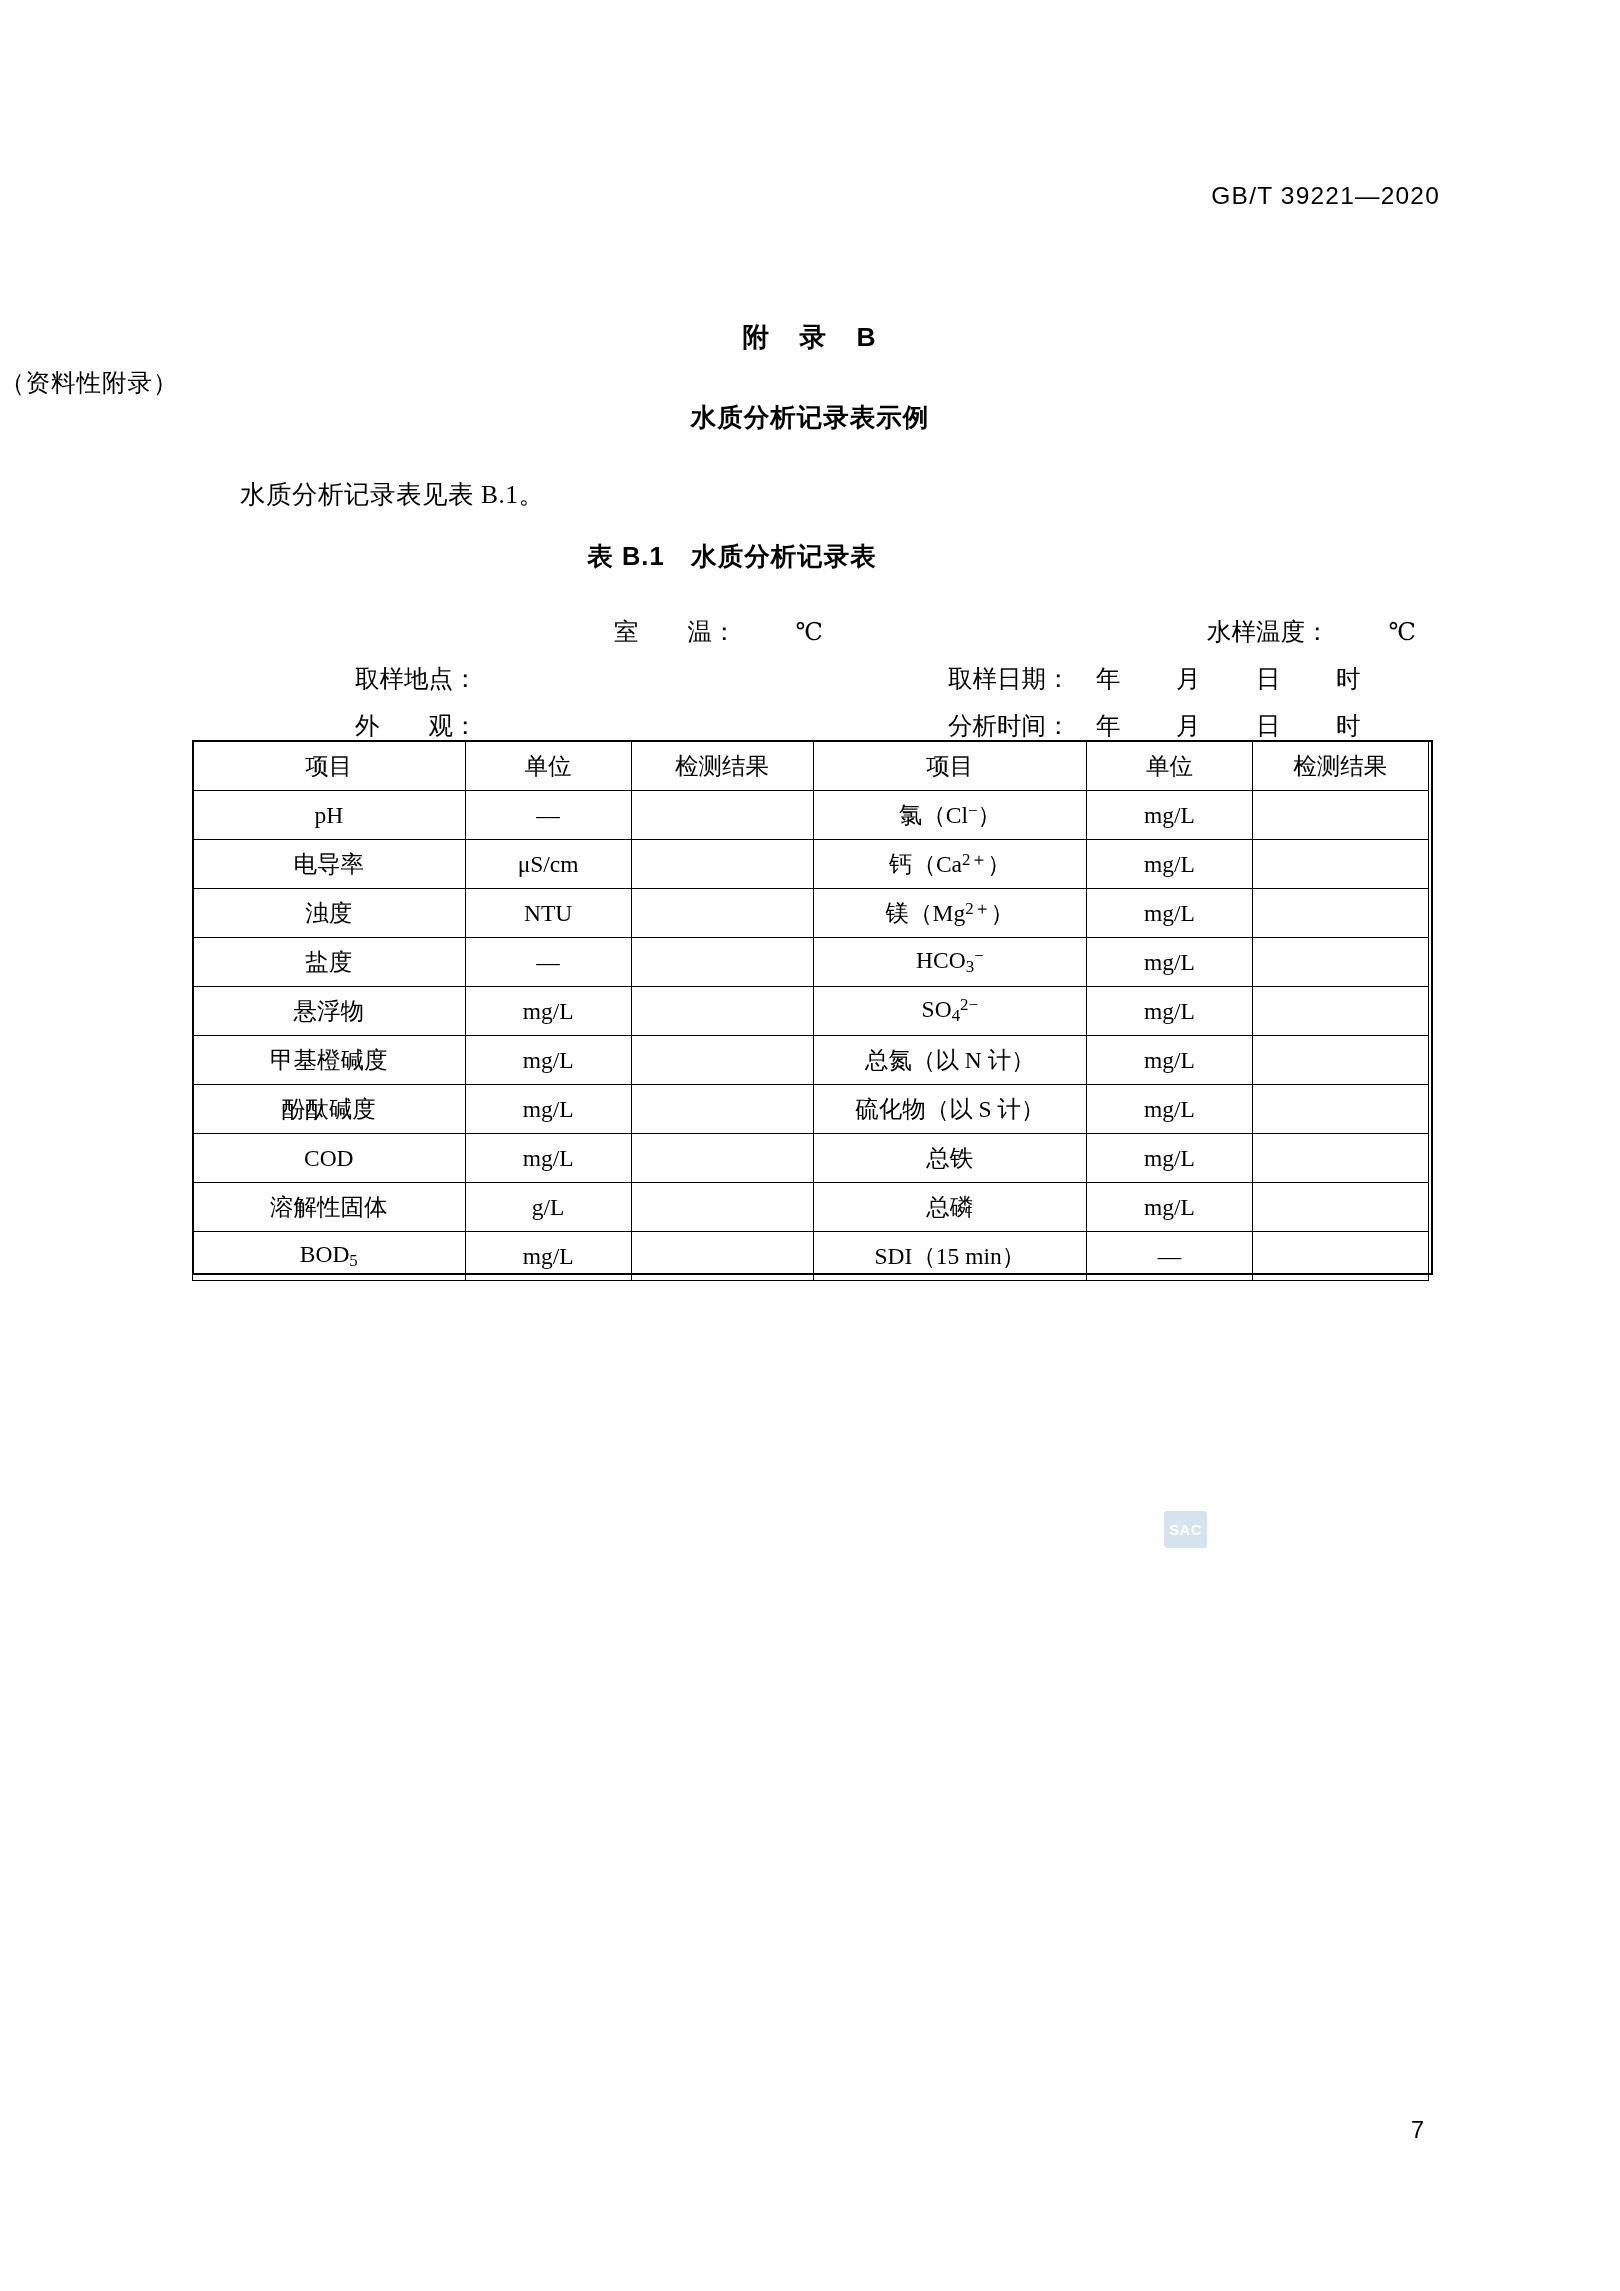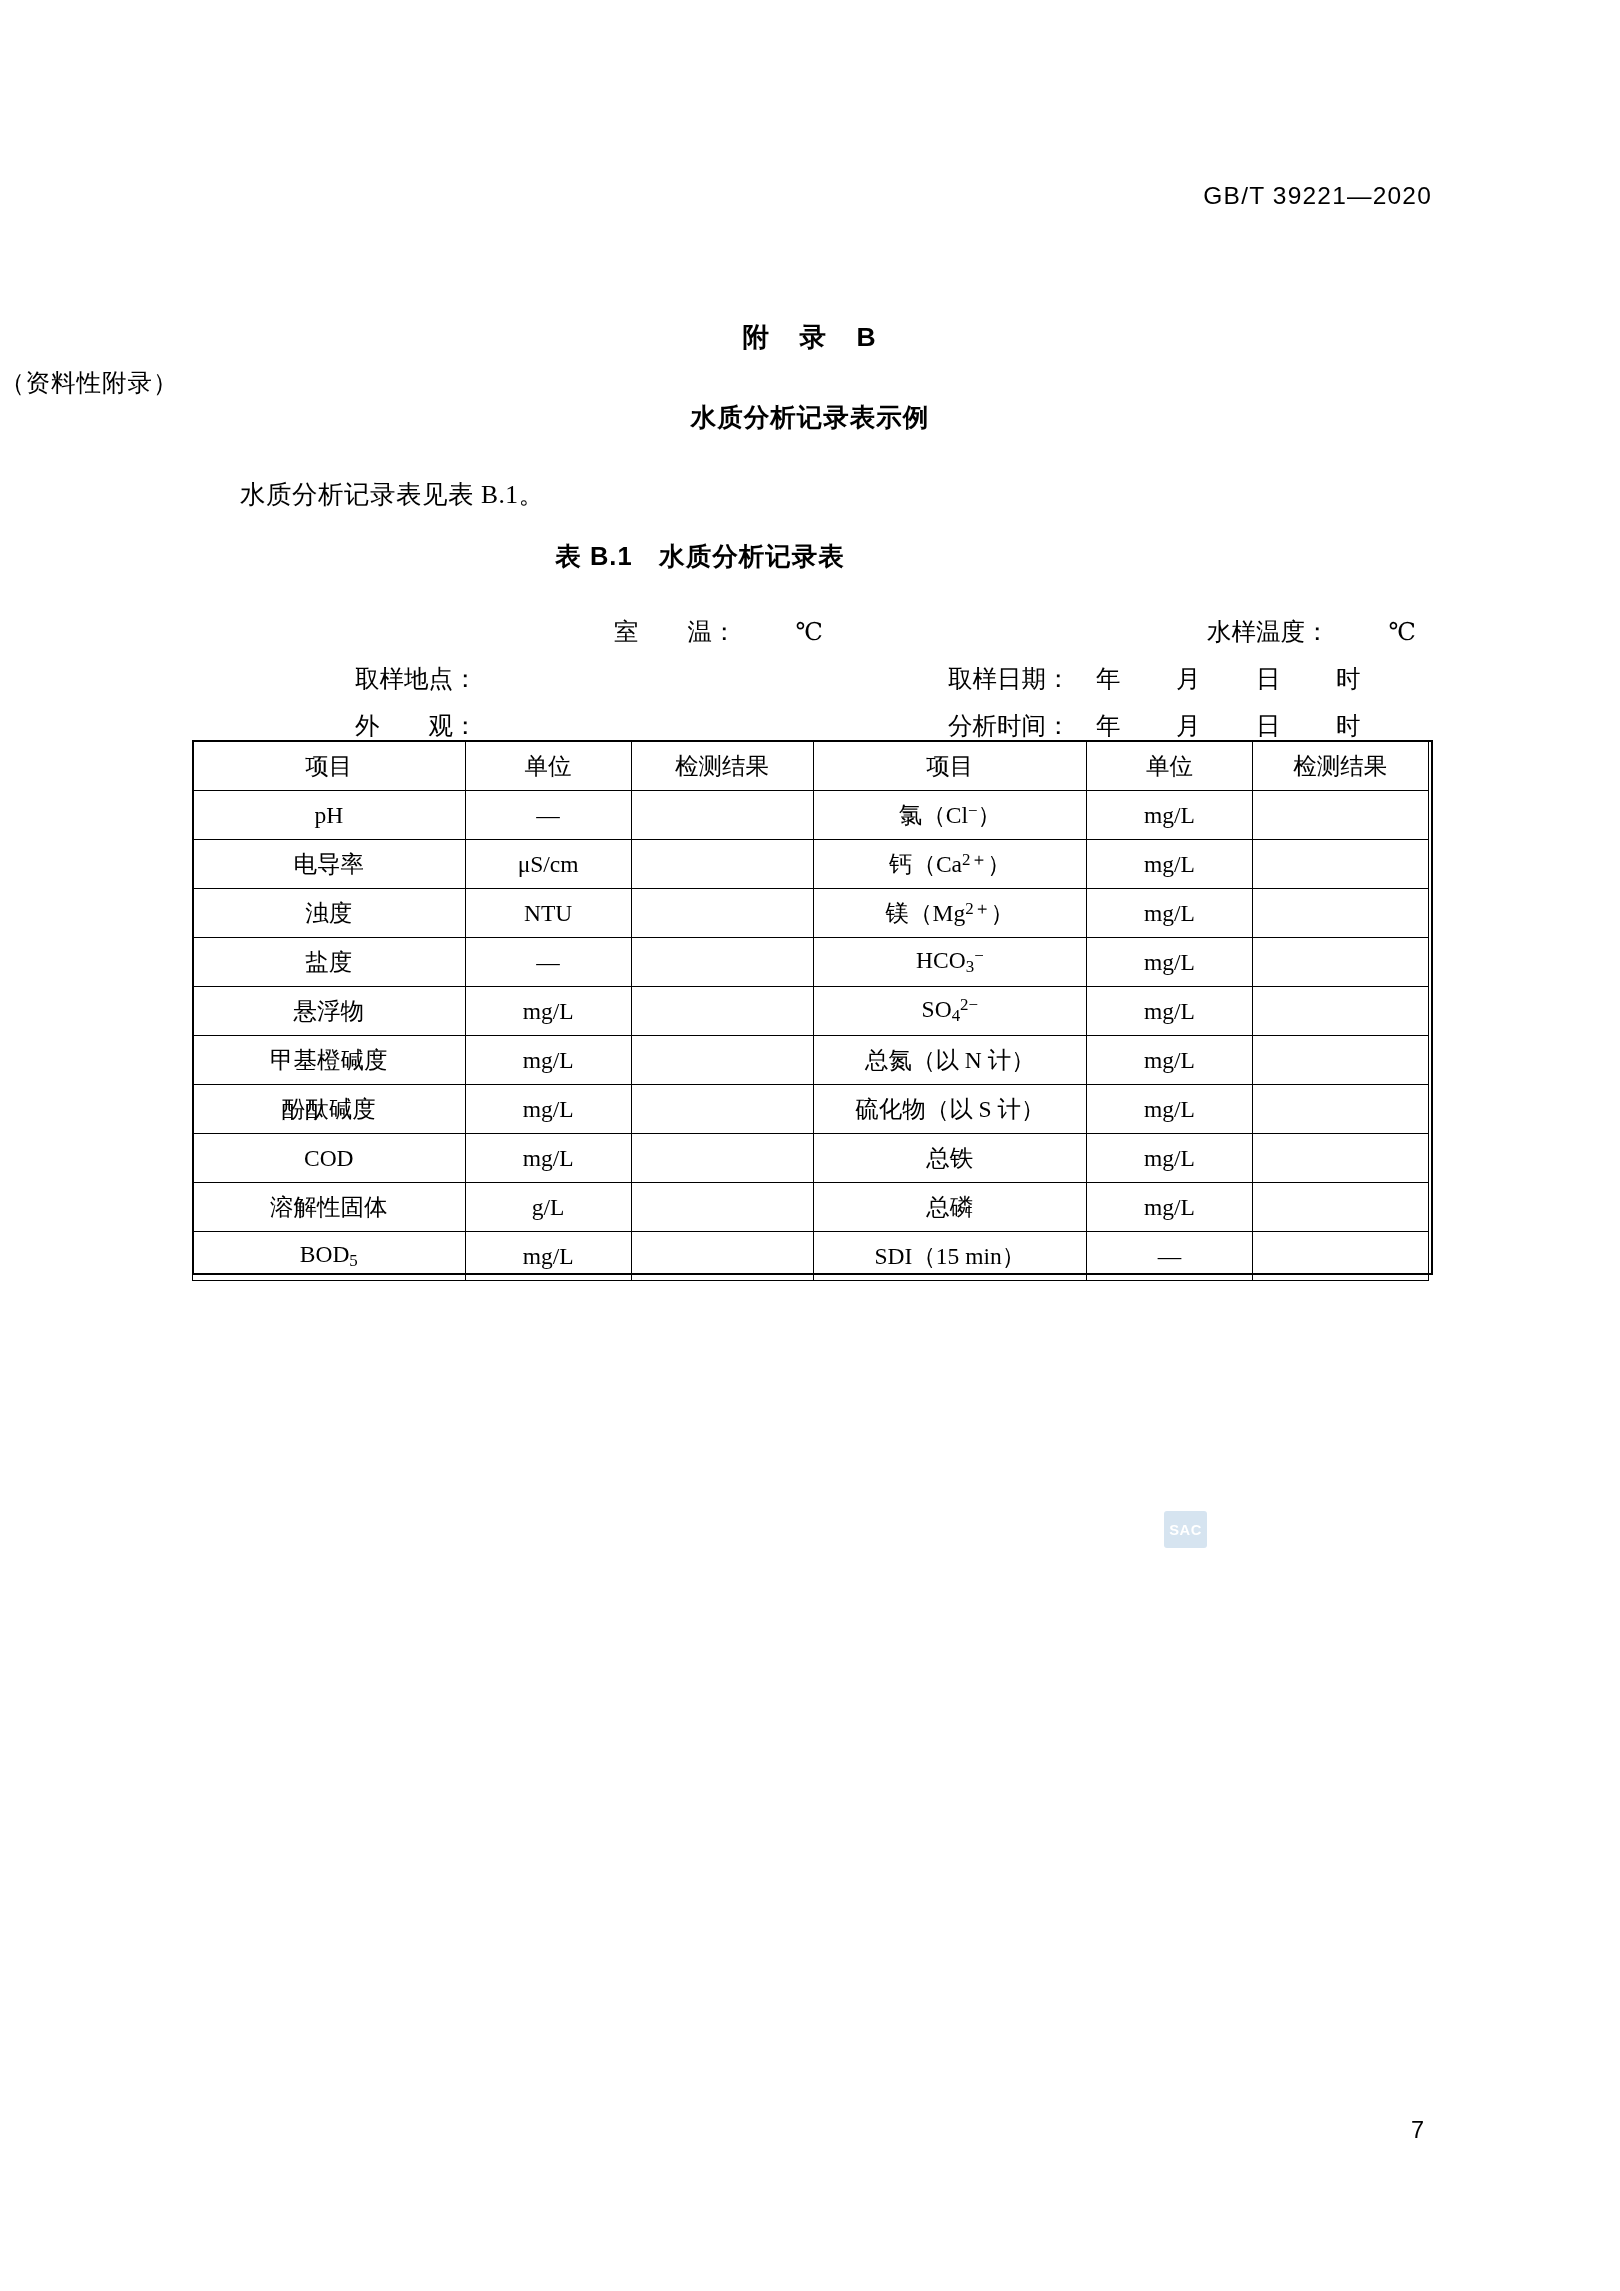--- a/index.html
+++ b/index.html
@@ -17,21 +17,21 @@
   }
   .page {
     position: absolute;
     left: 0; top: 0;
     width: 1620px;
     height: 2292px;
   }
   
   .std-header {
     position: absolute;
-    right: 188px;
+    right: 180px;
     top: 182px;
     font-family: "Liberation Sans", "DejaVu Sans", sans-serif;
     font-size: 24.5px;
     letter-spacing: 1.2px;
     white-space: nowrap;
     text-align: center;
   }
   
   .annex-title {
     position: absolute;
@@ -76,20 +76,21 @@
   .table-caption {
     position: absolute;
     top: 539px;
     left: 0;
     width: 1400px;
     text-align: center;
     font-family: "Liberation Sans", "DejaVu Sans", sans-serif;
     font-weight: bold;
     font-size: 25.5px;
     letter-spacing: 1px;
+    padding-left: 32px;
   }
   
   .meta {
     position: absolute;
     left: 240px;
     top: 608px;
     width: 1176px;
     font-size: 24.5px;
   }
   .meta-row {

